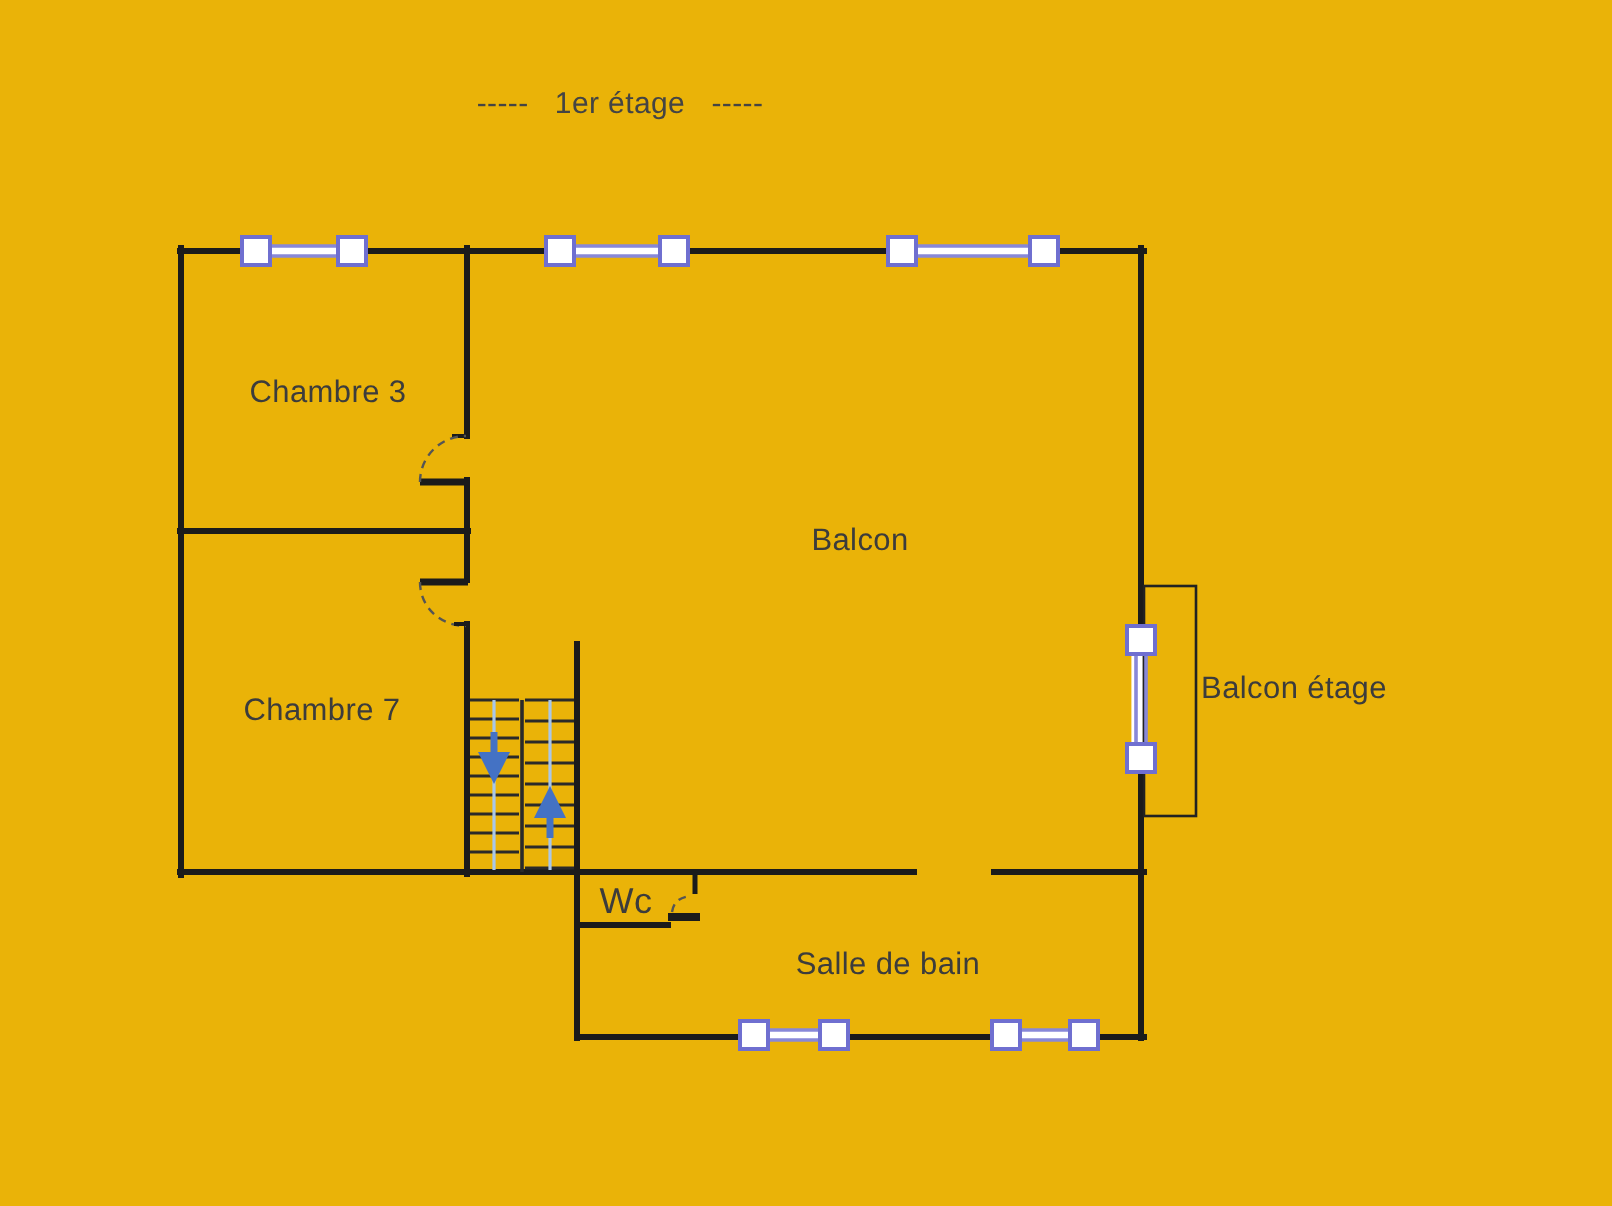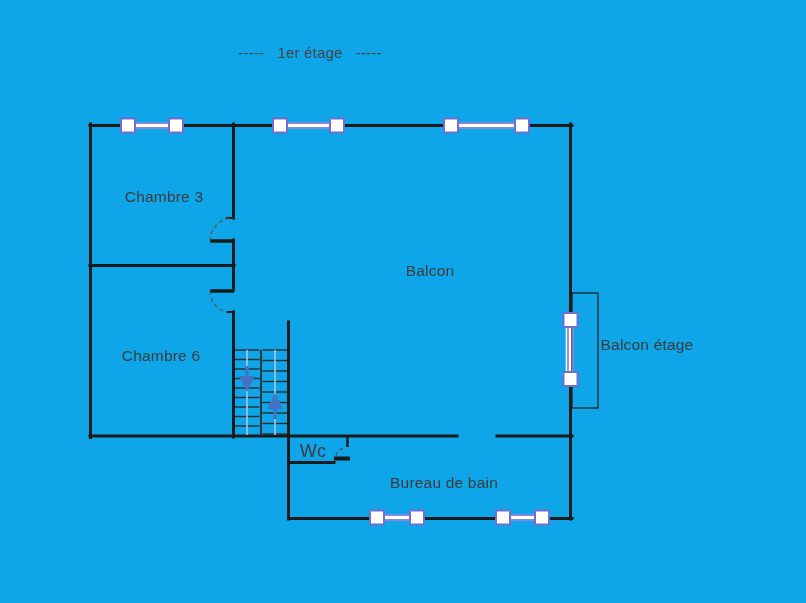--- a/index.html
+++ b/index.html
@@ -4,21 +4,21 @@
 <style>
   :root{
     --wall:#1b1b1b;
     --window:#6f6fd0;
     --window-line:#8888d8;
     --arrow:#4472c4;
     --stair-guide:#a9c7e8;
     --text:#3c3c3c;
   }
   html,body{margin:0;padding:0;background:#fff;}
-  .stage{position:relative;width:806px;height:603px;background:#0ea5e9;overflow:hidden;
+  .stage{position:relative;width:806px;height:603px;background:#eab308;overflow:hidden;
          font-family:"Liberation Sans",sans-serif;}
   svg{position:absolute;left:0;top:0;}
   .wall{stroke:var(--wall);stroke-width:3;fill:none;stroke-linecap:square;}
   .wallcap{stroke:var(--wall);stroke-width:2;fill:none;stroke-linecap:butt;}
   .leaf{stroke:var(--wall);stroke-width:3.5;fill:none;stroke-linecap:butt;}
   .leaf-thin{stroke:var(--wall);stroke-width:2.5;fill:none;}
   .door-arc{stroke:#555;stroke-width:1.2;fill:none;stroke-dasharray:4 3;}
   .step{stroke:#2a2a2a;stroke-width:1.4;}
   .divider{stroke:#2a2a2a;stroke-width:1.8;}
   .guide{stroke:var(--stair-guide);stroke-width:1.6;}
@@ -173,22 +173,22 @@
         <line class="leaf" x1="334" y1="458.5" x2="350" y2="458.5" style="stroke-width:4;"></line>
         <path class="door-arc" d="M336,456 Q337,449 345,448"></path>
       </g>
     </g>
   </svg>
 
   <div class="label title" style="left:310px;top:52px">-----   1er étage   -----</div>
 
   <div class="label" style="left:164px;top:197px">Chambre 3</div>
 
-  <div class="label" style="left:161px;top:356px">Chambre 6</div>
+  <div class="label" style="left:161px;top:356px">Chambre 7</div>
 
   <div class="label" style="left:430px;top:271px">Balcon</div>
 
   <div class="label" style="left:647px;top:345px">Balcon étage</div>
 
   <div class="label small" style="left:313px;top:451px">Wc</div>
 
-  <div class="label" style="left:444px;top:483px">Bureau de bain</div>
+  <div class="label" style="left:444px;top:483px">Salle de bain</div>
 </div>
 
 </body></html>

